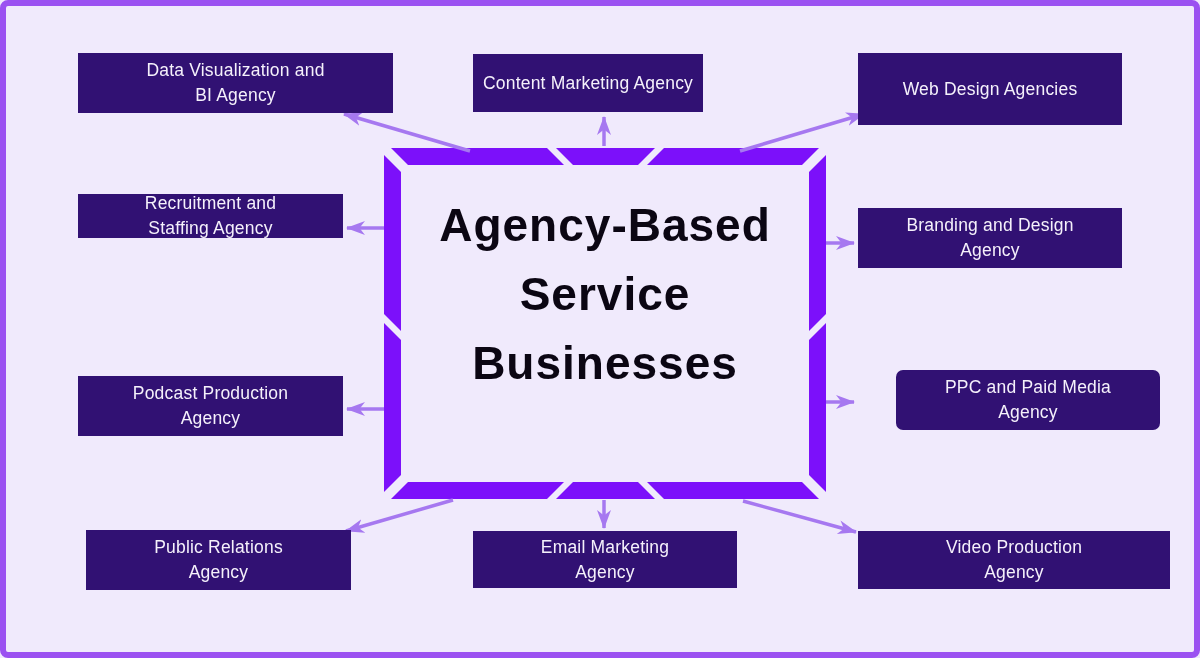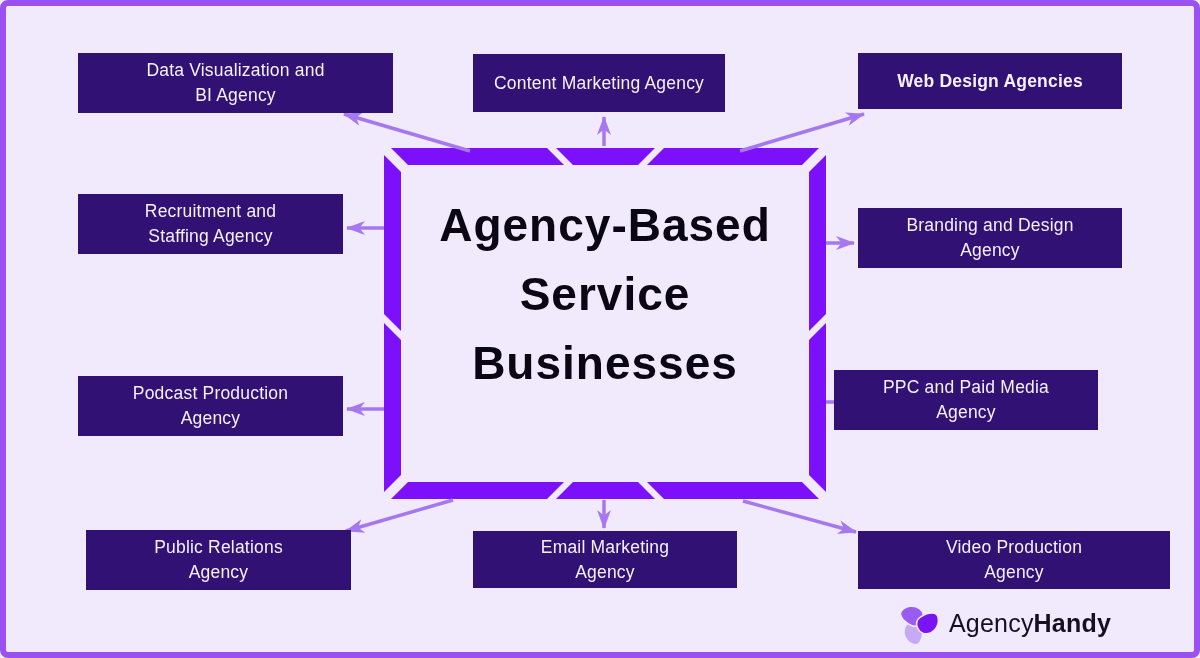--- a/index.html
+++ b/index.html
@@ -21,26 +21,26 @@
     position:absolute;
     background:#311173;
     color:#f5f1fb;
     display:flex;align-items:center;justify-content:center;
     text-align:center;
     font-size:17.5px;font-weight:500;
     line-height:25px;letter-spacing:.2px;
     white-space:pre-line;
   }
   .node-tl{left:78px;top:53px;width:315px;height:60px;}
-  .node-tc{left:473px;top:54px;width:252px;height:58px;}
-  .node-tr{left:858px;top:53px;width:264px;height:56px;font-weight:bold;}
-  .node-lm{left:78px;top:194px;width:265px;height:60px;}
+  .node-tc{left:473px;top:54px;width:230px;height:58px;}
+  .node-tr{left:858px;top:53px;width:264px;height:72px;}
+  .node-lm{left:78px;top:194px;width:265px;height:44px;}
   .node-rm{left:858px;top:208px;width:264px;height:60px;}
   .node-ll{left:78px;top:376px;width:265px;height:60px;}
-  .node-rl{left:834px;top:370px;width:264px;height:60px;}
+  .node-rl{left:896px;top:370px;width:264px;height:60px;border-radius:7px;}
   .node-bl{left:78px;top:530px;width:265px;height:60px;margin-left:8px;}
   .node-bc{left:473px;top:531px;width:264px;height:57px;}
   .node-br{left:858px;top:531px;width:312px;height:58px;}
   .center-title{
     position:absolute;left:401px;top:165px;width:408px;height:258px;
     display:flex;align-items:center;justify-content:center;
     text-align:center;
     color:#0b0613;
     font-size:46px;font-weight:800;line-height:69px;letter-spacing:1px;
     white-space:pre-line;
@@ -107,31 +107,15 @@
 Agency</div>
   <div class="node node-rl">PPC and Paid Media
 Agency</div>
   <div class="node node-bl">Public Relations
 Agency</div>
   <div class="node node-bc">Email Marketing
 Agency</div>
   <div class="node node-br">Video Production
 Agency</div>
 
-  <div class="logo">
-    <svg width="46" height="50" viewBox="0 0 48 52">
-      <g transform="translate(24,27)" stroke="#f0eafc" stroke-width="1.6" stroke-linejoin="round">
-        <g transform="rotate(188)">
-          <path fill="#c7aaf6" d="M0,-22 C7,-22 13.5,-15.5 13.5,-8.5 C13.5,-2.5 9.5,2 3.5,2 C-1,2 -4.5,-0.5 -5.5,-4.5 C-6.8,-10 -6.5,-16 -4,-19.8 C-3,-21.3 -1.6,-22 0,-22 Z"></path>
-        </g>
-        <g transform="rotate(-52)">
-          <path fill="#9a5bf0" d="M0,-22 C7,-22 13.5,-15.5 13.5,-8.5 C13.5,-2.5 9.5,2 3.5,2 C-1,2 -4.5,-0.5 -5.5,-4.5 C-6.8,-10 -6.5,-16 -4,-19.8 C-3,-21.3 -1.6,-22 0,-22 Z"></path>
-        </g>
-        <g transform="rotate(68)">
-          <path fill="#7a14f2" d="M0,-22 C7,-22 13.5,-15.5 13.5,-8.5 C13.5,-2.5 9.5,2 3.5,2 C-1,2 -4.5,-0.5 -5.5,-4.5 C-6.8,-10 -6.5,-16 -4,-19.8 C-3,-21.3 -1.6,-22 0,-22 Z"></path>
-        </g>
-      </g>
-    </svg>
-    <div class="logo-text"><span>Agency</span><span class="bold">Handy</span></div>
-  </div>
 
   <div class="outer-frame"></div>
 </div>
 
 </body></html>

